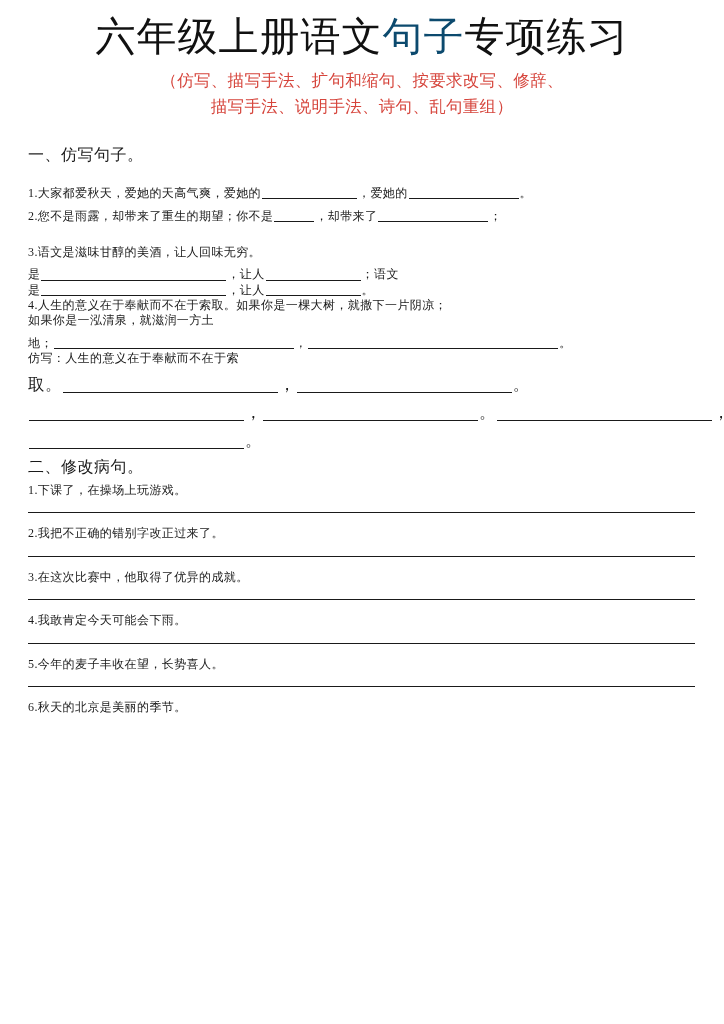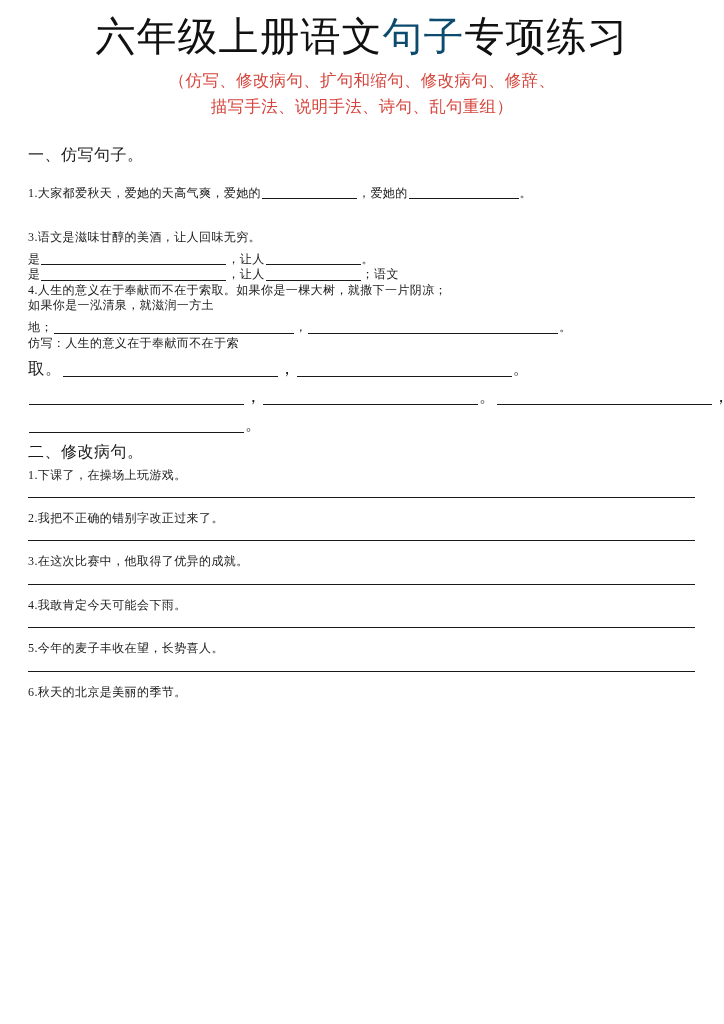--- a/index.html
+++ b/index.html
@@ -102,46 +102,47 @@
   }
 </style>
 </head>
 <body>
 
 <div class="page">
 
   <h1 class="title"><span>六年级上册语文</span><span class="accent">句子</span><span>专项练习</span></h1>
 
   <div class="subtitle">
-    <span class="subtitle-line">（仿写、修改病句、扩句和缩句、修改病句、修辞、</span>
+    <span class="subtitle-line">（仿写、描写手法、扩句和缩句、按要求改写、修辞、</span>
     <span class="subtitle-line">描写手法、说明手法、诗句、乱句重组）</span>
   </div>
 
   <div class="section-head">一、仿写句子。</div>
 
   <div class="gap-lg"></div>
 
   <p class="q"><span>1.大家都爱秋天，爱她的天高气爽，爱她的</span><span class="blank b-m"></span><span>，爱她的</span><span class="blank b-l"></span><span>。</span></p>
 
   <div class="gap-sm"></div>
 
+  <p class="q"><span>2.您不是雨露，却带来了重生的期望；你不是</span><span class="blank b-xs"></span><span>，却带来了</span><span class="blank b-l"></span><span>；</span></p>
 
   <div class="gap-sm"></div>
 
 
   <div class="gap-md"></div>
 
   <p class="q">3.语文是滋味甘醇的美酒，让人回味无穷。</p>
 
   <div class="gap-sm"></div>
 
 
+  <p class="q"><span>是</span><span class="blank b-xxl"></span><span>，让人</span><span class="blank b-m"></span><span>；语文</span></p>
+
   <p class="q"><span>是</span><span class="blank b-xxl"></span><span>，让人</span><span class="blank b-m"></span><span>。</span></p>
-
-  <p class="q"><span>是</span><span class="blank b-xxl"></span><span>，让人</span><span class="blank b-m"></span><span>；语文</span></p>
 
   <p class="q">4.人生的意义在于奉献而不在于索取。如果你是一棵大树，就撒下一片阴凉；</p>
   <p class="q">如果你是一泓清泉，就滋润一方土</p>
 
   <div class="gap-sm"></div>
 
   <p class="q"><span>地；</span><span class="blank b-240"></span><span>，</span><span class="blank b-250"></span><span>。</span></p>
 
   <p class="q">仿写：人生的意义在于奉献而不在于索</p>
 

